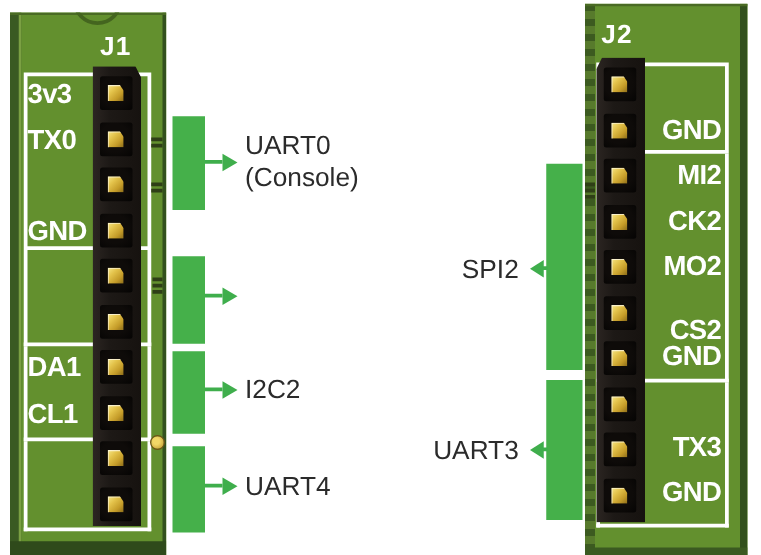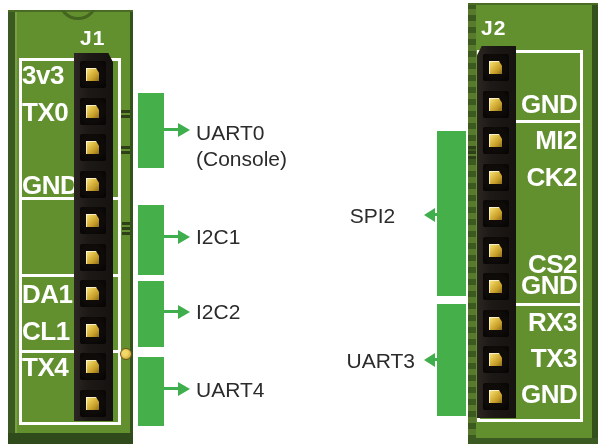--- a/index.html
+++ b/index.html
@@ -31,21 +31,21 @@
   .silk-box{position:absolute;border:3px solid #ffffff;box-sizing:border-box;background:transparent;}
   #j1-box1{left:19px;top:58px;width:102px;height:142px;}
   #j1-box2{left:19px;top:200px;width:102px;height:77px;border-top:none;}
   #j1-box3{left:19px;top:277px;width:102px;height:76px;border-top:none;}
   #j1-box4{left:19px;top:353px;width:102px;height:72px;border-top:none;}
   #j2-box1{left:477px;top:50px;width:106px;height:73px;}
   #j2-box2{left:477px;top:123px;width:106px;height:183px;border-top:none;}
   #j2-box3{left:477px;top:306px;width:106px;height:116px;border-top:none;}
   
   .pin-label{position:absolute;height:28px;line-height:28px;color:#ffffff;font-weight:bold;
-    font-size:26px;letter-spacing:-0.5px;}
+    font-size:22px;letter-spacing:-0.5px;}
   .j1-pin{left:22px;width:50px;text-align:left;}
   .j2-pin{left:521px;width:56px;text-align:right;}
   .j1-pin.r0{top:61px}.j1-pin.r1{top:98px}.j1-pin.r2{top:134px}.j1-pin.r3{top:171px}
   .j1-pin.r4{top:207px}.j1-pin.r5{top:244px}.j1-pin.r6{top:280px}.j1-pin.r7{top:317px}
   .j1-pin.r8{top:353px}.j1-pin.r9{top:390px}
   .j2-pin.r0{top:54px}.j2-pin.r1{top:90px}.j2-pin.r2{top:126px}.j2-pin.r3{top:163px}
   .j2-pin.r4{top:199px}.j2-pin.r5{top:250px}.j2-pin.r6{top:271px}.j2-pin.r7{top:308px}
   .j2-pin.r8{top:344px}.j2-pin.r9{top:380px}
   
   .connector{position:absolute;background:linear-gradient(90deg,#2c2622,#1d1916 35%,#16120f);}
@@ -76,25 +76,25 @@
   #co-uart4{top:357px;height:69px;}
   #co-spi2{top:131px;height:165px;}
   #co-uart3{top:304px;height:112px;}
   .shaft{position:absolute;height:3px;background:#3fae4c;}
   .head-r{position:absolute;width:0;height:0;border-top:7px solid transparent;
     border-bottom:7px solid transparent;border-left:12px solid #3fae4c;}
   .head-l{position:absolute;width:0;height:0;border-top:7px solid transparent;
     border-bottom:7px solid transparent;border-right:11px solid #3fae4c;}
   
   .callout-label{position:absolute;font-size:21px;line-height:26px;color:#2b2b2b;}
-  #lb-uart0{left:196px;top:120px;}
+  #lb-uart0{left:196px;top:104px;}
   #lb-i2c1{left:196px;top:224px;}
   #lb-i2c2{left:196px;top:299px;}
   #lb-uart4{left:196px;top:377px;}
-  #lb-spi2{left:330px;top:203px;width:85px;text-align:center;}
+  #lb-spi2{left:330px;top:203px;width:85px;text-align:right;}
   #lb-uart3{left:330px;top:348px;width:85px;text-align:right;}
 </style>
 </head>
 <body>
 
 <div class="canvas">
 
   <div class="board board-j1">
     <div class="edge b1-edge-l"></div>
     <div class="edge b1-edge-r"></div>
@@ -108,21 +108,20 @@
   <div class="silk-box" id="j1-box1"></div>
   <div class="silk-box" id="j1-box2"></div>
   <div class="silk-box" id="j1-box3"></div>
   <div class="silk-box" id="j1-box4"></div>
 
   <div class="pin-label j1-pin r0">3v3</div>
   <div class="pin-label j1-pin r1">TX0</div>
   <div class="pin-label j1-pin r3">GND</div>
   <div class="pin-label j1-pin r6">DA1</div>
   <div class="pin-label j1-pin r7">CL1</div>
-  <div class="pin-label j1-pin r8">TX4</div>
 
   <div class="trace" style="left:121px;top:110px;width:9px;"></div>
   <div class="trace" style="left:121px;top:115px;width:9px;"></div>
   <div class="trace" style="left:121px;top:146px;width:9px;"></div>
   <div class="trace" style="left:121px;top:151px;width:9px;"></div>
   <div class="trace" style="left:122px;top:222px;width:8px;"></div>
   <div class="trace" style="left:122px;top:227px;width:8px;"></div>
   <div class="trace" style="left:122px;top:232px;width:8px;"></div>
   <div class="via"></div>
 
@@ -150,43 +149,42 @@
   <div class="head-r" style="left:178px;top:230px;"></div>
   <div class="shaft" style="left:164px;top:310px;width:14px;"></div>
   <div class="head-r" style="left:178px;top:305px;"></div>
   <div class="shaft" style="left:164px;top:387px;width:14px;"></div>
   <div class="head-r" style="left:178px;top:382px;"></div>
 
   <div class="callout-label" id="lb-uart0">
     <div>UART0</div>
     <div>(Console)</div>
   </div>
-  <div class="callout-label" id="lb-i2c1">I2C1</div>
   <div class="callout-label" id="lb-i2c2">I2C2</div>
   <div class="callout-label" id="lb-uart4">UART4</div>
 
   <div class="board board-j2">
     <div class="edge b2-edge-l"></div>
     <div class="edge b2-edge-r"></div>
     <div class="edge b2-edge-b"></div>
     <div class="edge b2-edge-t"></div>
   </div>
 
   <div class="refdes" id="j2-ref">J2</div>
 
   <div class="silk-box" id="j2-box1"></div>
   <div class="silk-box" id="j2-box2"></div>
   <div class="silk-box" id="j2-box3"></div>
 
   <div class="pin-label j2-pin r1">GND</div>
   <div class="pin-label j2-pin r2">MI2</div>
   <div class="pin-label j2-pin r3">CK2</div>
+  <div class="pin-label j2-pin r4">MO2</div>
   <div class="pin-label j2-pin r5">CS2</div>
   <div class="pin-label j2-pin r6">GND</div>
-  <div class="pin-label j2-pin r7">RX3</div>
   <div class="pin-label j2-pin r8">TX3</div>
   <div class="pin-label j2-pin r9">GND</div>
 
   <div class="trace" style="left:468px;top:146px;width:8px;"></div>
   <div class="trace" style="left:468px;top:151px;width:8px;"></div>
   <div class="trace" style="left:468px;top:156px;width:8px;"></div>
 
   <div class="connector" id="conn-j2">
     <span class="pin-cell p0"></span>
     <span class="pin-cell p1"></span>

